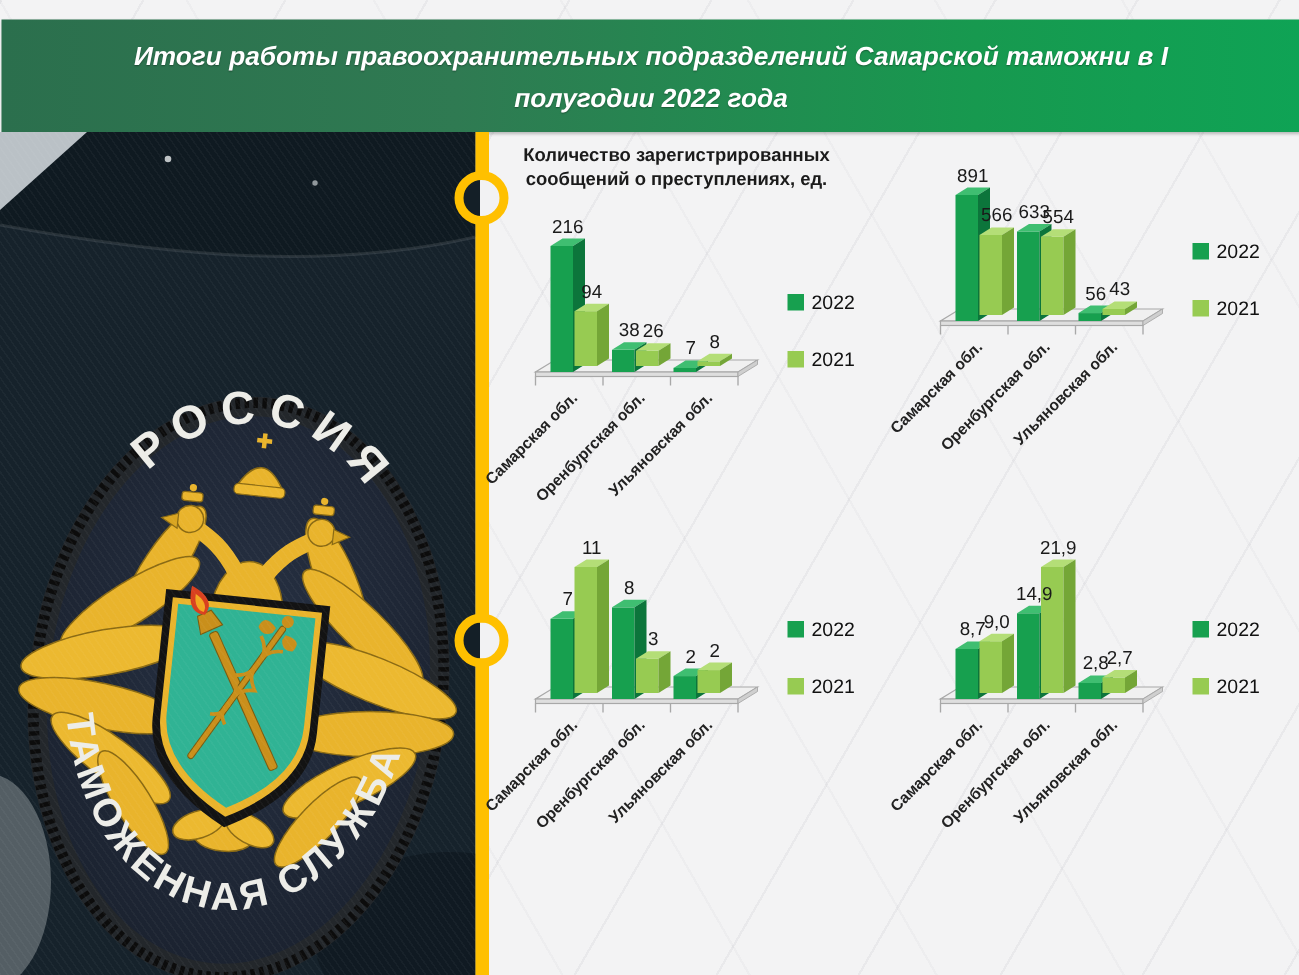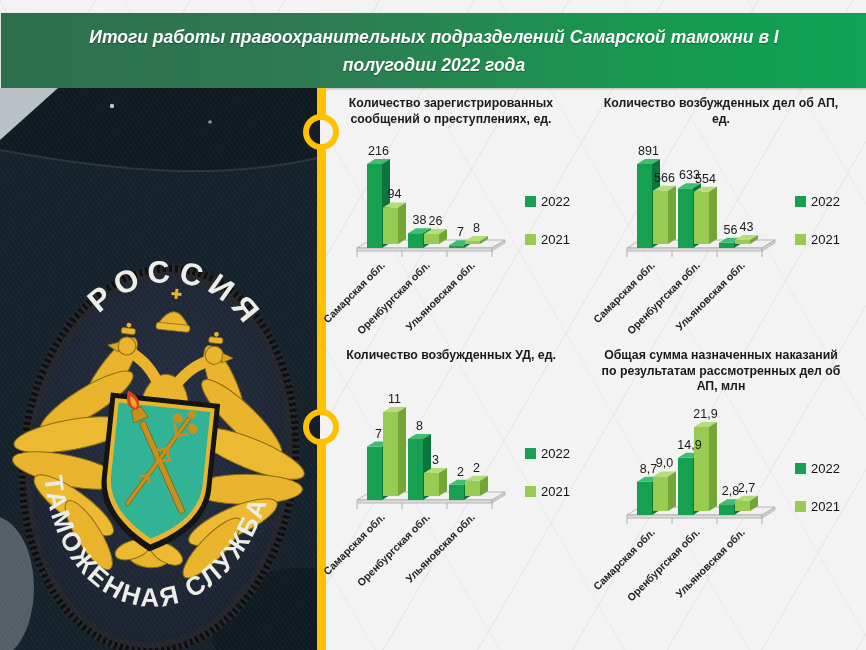--- a/index.html
+++ b/index.html
@@ -207,21 +207,20 @@
             <rect x="208" y="68" width="11" height="11" fill="#17A04F"></rect>
             <text x="224" y="78" class="legend-label">2022</text>
           </g>
           <g>
             <rect x="208" y="106" width="11" height="11" fill="#97CB52"></rect>
             <text x="224" y="116" class="legend-label">2021</text>
           </g>
         </svg>
     </div>
     <div class="chart">
-      <div class="chart-title">Количество возбужденных дел об АП, ед.</div>
       <svg class="chart-plot" width="268" height="212" viewBox="0 0 268 212">
           <polygon points="40,120 175,120 188,112 53,112" fill="#f0f0f0" stroke="#a8a8a8" stroke-width="0.8"></polygon>
           <rect x="40" y="120" width="135" height="3" fill="#dedede" stroke="#a8a8a8" stroke-width="0.8"></rect>
           <polygon points="175,120 188,112 188,115 175,123" fill="#cfcfcf" stroke="#a8a8a8" stroke-width="0.6"></polygon>
           <line x1="40" y1="123" x2="40" y2="129" stroke="#a8a8a8" stroke-width="0.9"></line>
           <line x1="85" y1="123" x2="85" y2="129" stroke="#a8a8a8" stroke-width="0.9"></line>
           <line x1="130" y1="123" x2="130" y2="129" stroke="#a8a8a8" stroke-width="0.9"></line>
           <line x1="175" y1="123" x2="175" y2="129" stroke="#a8a8a8" stroke-width="0.9"></line>
           <g>
             <rect x="50" y="36" width="15" height="84" fill="#17A04F"></rect>
@@ -266,21 +265,20 @@
             <rect x="208" y="68" width="11" height="11" fill="#17A04F"></rect>
             <text x="224" y="78" class="legend-label">2022</text>
           </g>
           <g>
             <rect x="208" y="106" width="11" height="11" fill="#97CB52"></rect>
             <text x="224" y="116" class="legend-label">2021</text>
           </g>
         </svg>
     </div>
     <div class="chart">
-      <div class="chart-title">Количество возбужденных УД, ед.</div>
       <svg class="chart-plot" width="268" height="212" viewBox="0 0 268 212">
           <polygon points="40,120 175,120 188,112 53,112" fill="#f0f0f0" stroke="#a8a8a8" stroke-width="0.8"></polygon>
           <rect x="40" y="120" width="135" height="3" fill="#dedede" stroke="#a8a8a8" stroke-width="0.8"></rect>
           <polygon points="175,120 188,112 188,115 175,123" fill="#cfcfcf" stroke="#a8a8a8" stroke-width="0.6"></polygon>
           <line x1="40" y1="123" x2="40" y2="129" stroke="#a8a8a8" stroke-width="0.9"></line>
           <line x1="85" y1="123" x2="85" y2="129" stroke="#a8a8a8" stroke-width="0.9"></line>
           <line x1="130" y1="123" x2="130" y2="129" stroke="#a8a8a8" stroke-width="0.9"></line>
           <line x1="175" y1="123" x2="175" y2="129" stroke="#a8a8a8" stroke-width="0.9"></line>
           <g>
             <rect x="50" y="66.54545454545455" width="15" height="53.45454545454545" fill="#17A04F"></rect>
@@ -325,21 +323,20 @@
             <rect x="208" y="68" width="11" height="11" fill="#17A04F"></rect>
             <text x="224" y="78" class="legend-label">2022</text>
           </g>
           <g>
             <rect x="208" y="106" width="11" height="11" fill="#97CB52"></rect>
             <text x="224" y="116" class="legend-label">2021</text>
           </g>
         </svg>
     </div>
     <div class="chart">
-      <div class="chart-title">Общая сумма назначенных наказаний по результатам рассмотренных дел об АП, млн</div>
       <svg class="chart-plot" width="268" height="212" viewBox="0 0 268 212">
           <polygon points="40,120 175,120 188,112 53,112" fill="#f0f0f0" stroke="#a8a8a8" stroke-width="0.8"></polygon>
           <rect x="40" y="120" width="135" height="3" fill="#dedede" stroke="#a8a8a8" stroke-width="0.8"></rect>
           <polygon points="175,120 188,112 188,115 175,123" fill="#cfcfcf" stroke="#a8a8a8" stroke-width="0.6"></polygon>
           <line x1="40" y1="123" x2="40" y2="129" stroke="#a8a8a8" stroke-width="0.9"></line>
           <line x1="85" y1="123" x2="85" y2="129" stroke="#a8a8a8" stroke-width="0.9"></line>
           <line x1="130" y1="123" x2="130" y2="129" stroke="#a8a8a8" stroke-width="0.9"></line>
           <line x1="175" y1="123" x2="175" y2="129" stroke="#a8a8a8" stroke-width="0.9"></line>
           <g>
             <rect x="50" y="86.63013698630138" width="15" height="33.36986301369863" fill="#17A04F"></rect>

